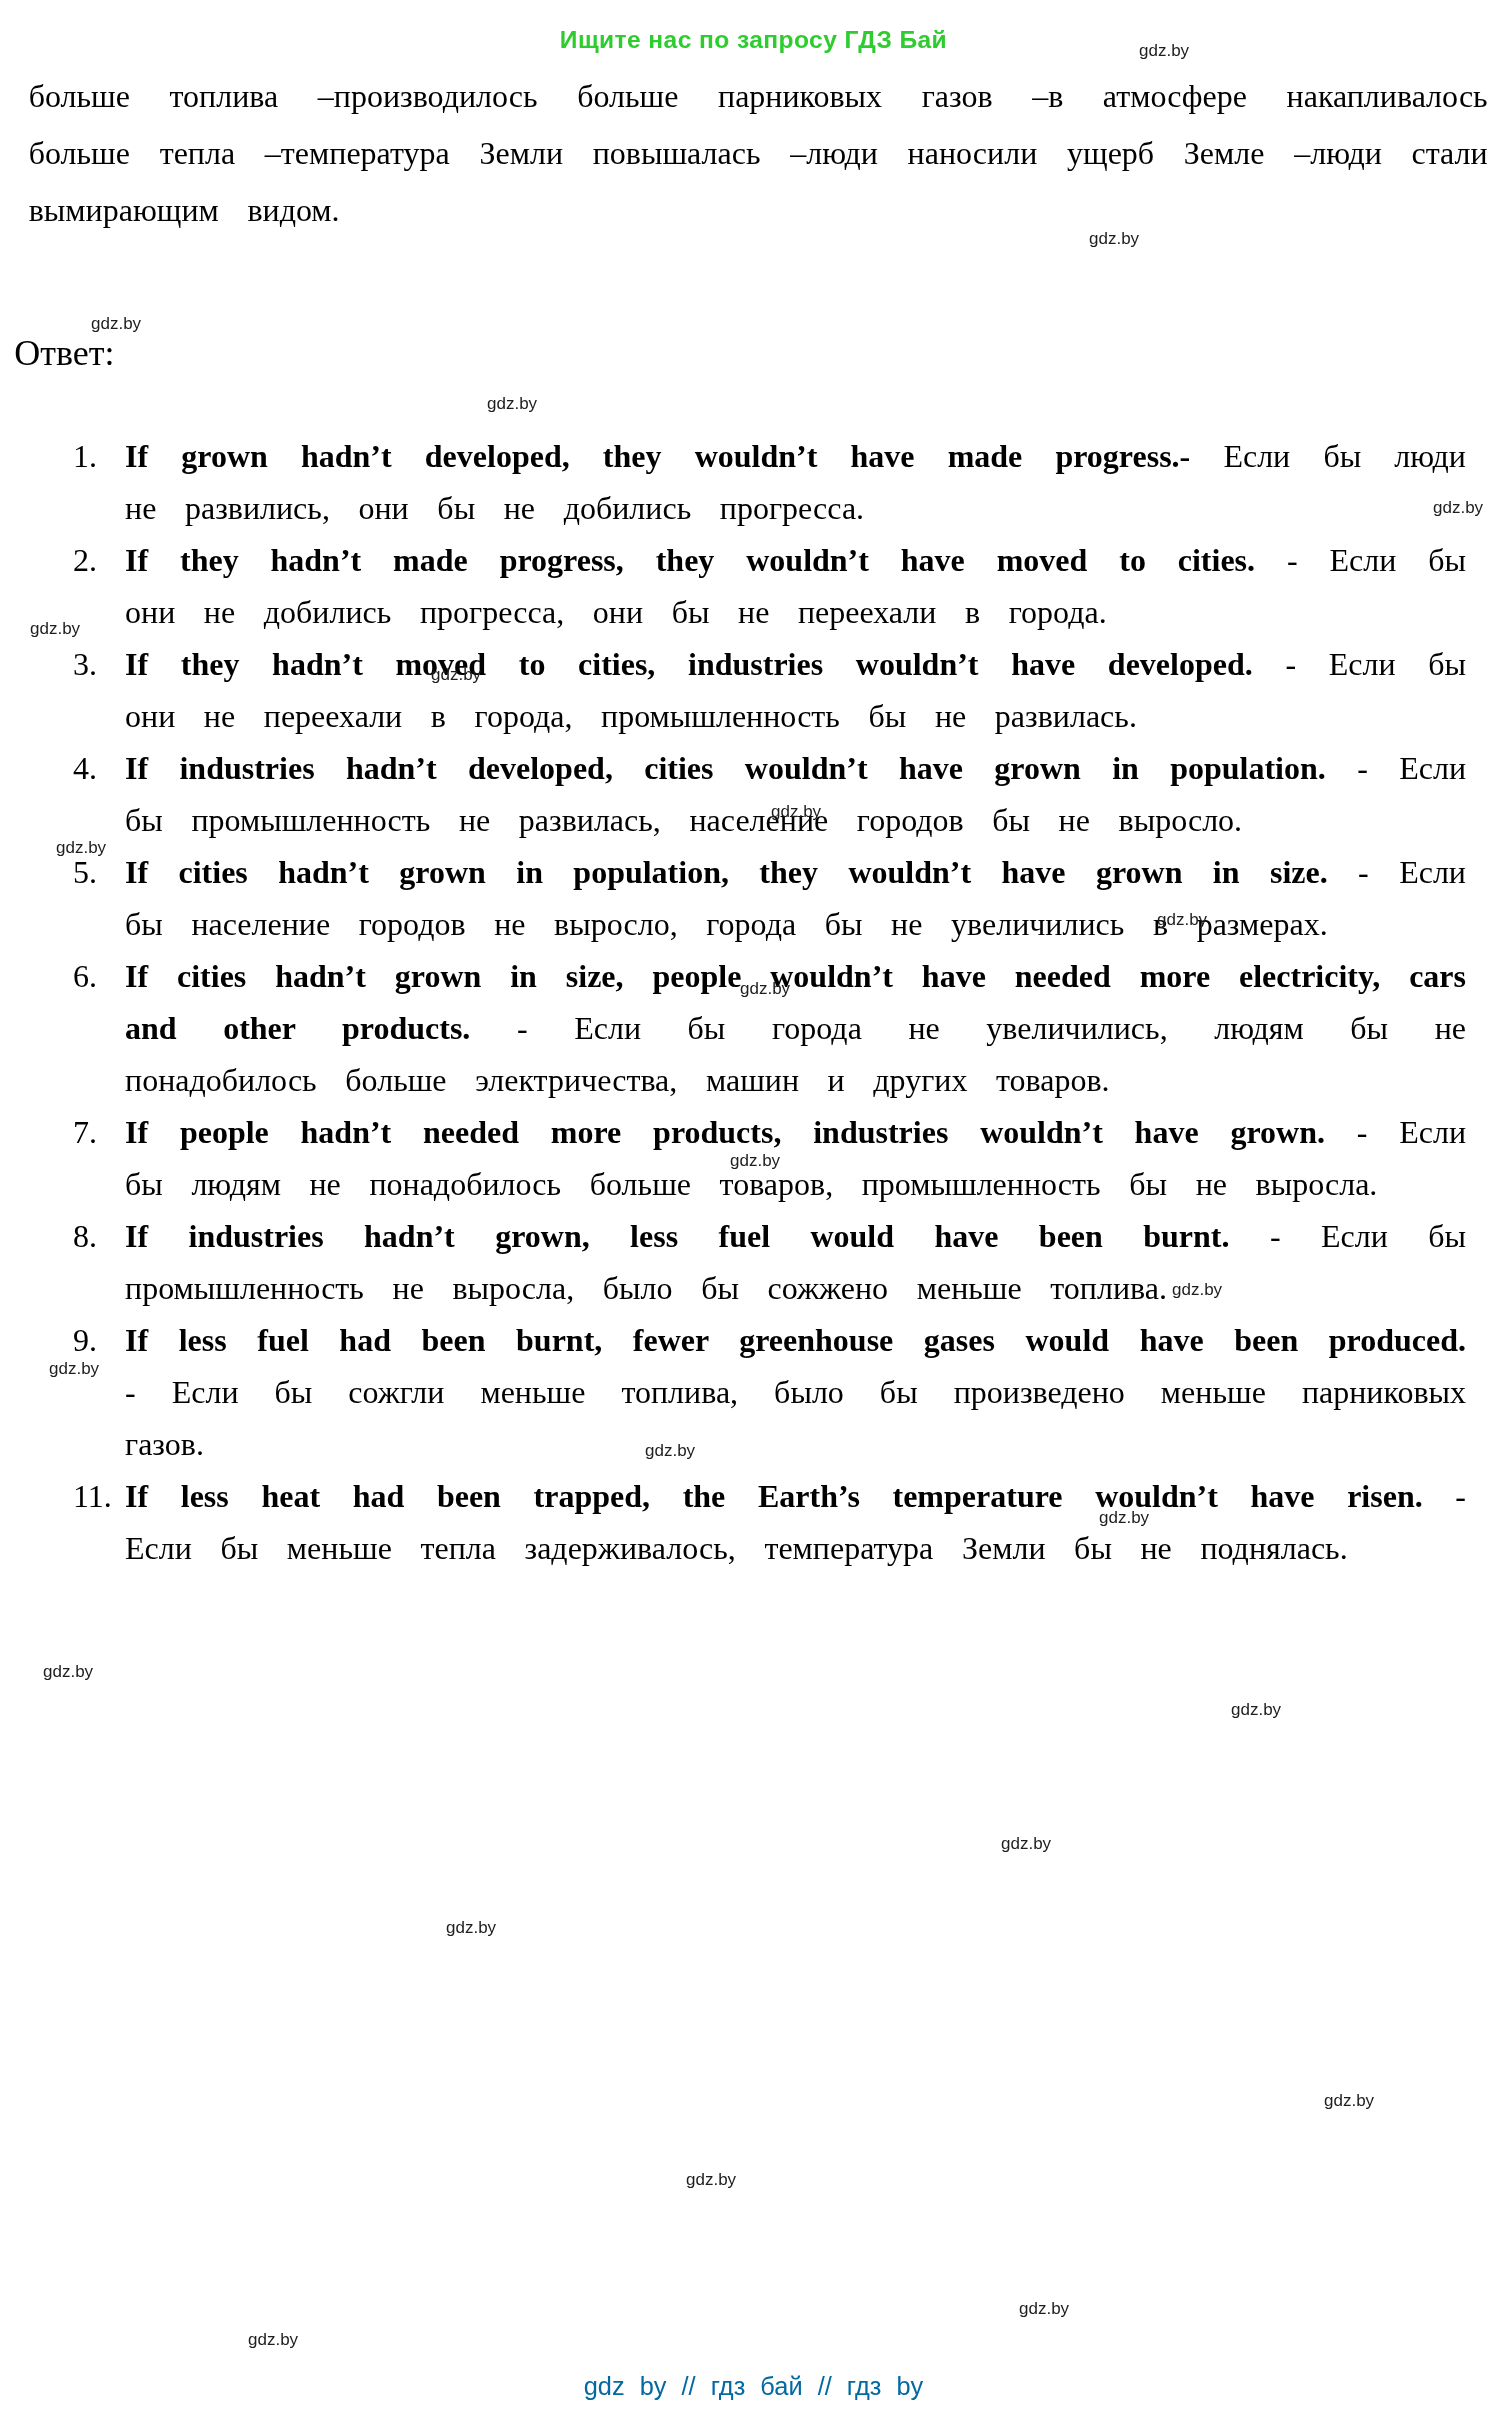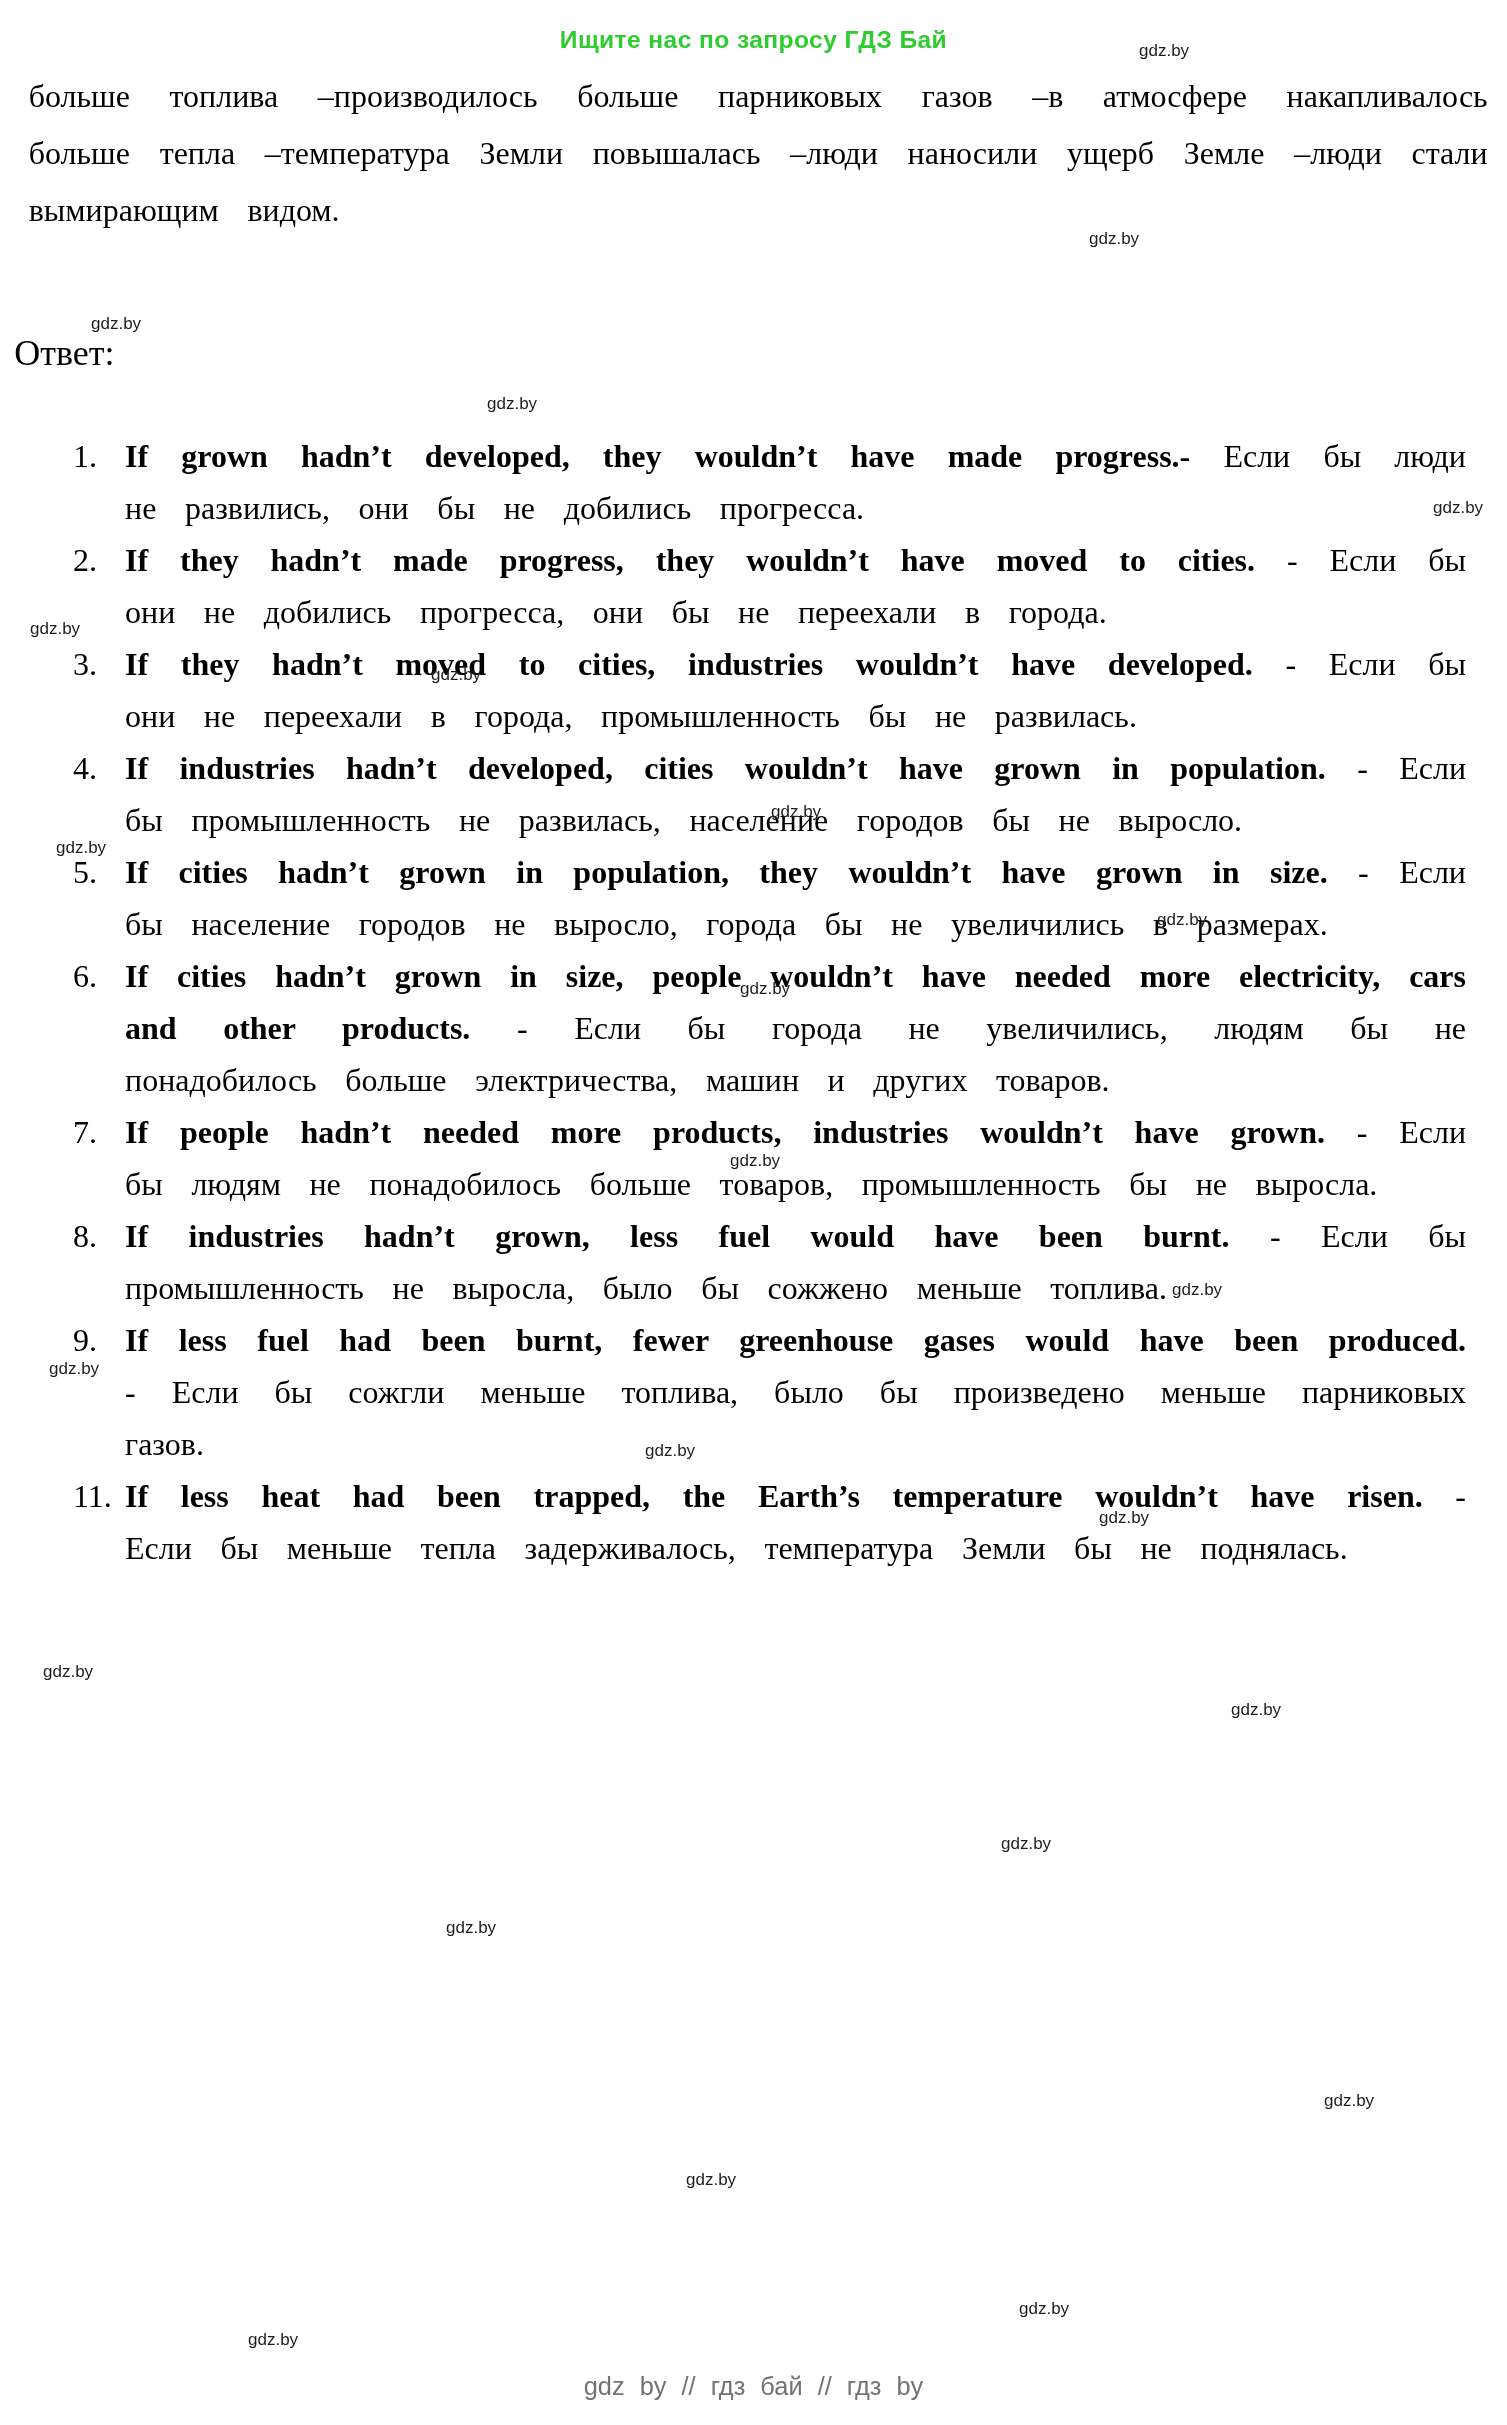--- a/index.html
+++ b/index.html
@@ -106,21 +106,21 @@
 
   <li><span class="num">8.</span><span class="en">If industries hadn’t grown, less fuel would have been burnt.</span><span class="ru"> - Если бы промышленность не выросла, было бы сожжено меньше топлива.</span></li>
 
   <li><span class="num">9.</span><span class="en">If less fuel had been burnt, fewer greenhouse gases would have been produced.</span><span class="ru"> - Если бы сожгли меньше топлива, было бы произведено меньше парниковых газов.</span></li>
 
 
   <li><span class="num">11.</span><span class="en">If less heat had been trapped, the Earth’s temperature wouldn’t have risen.</span><span class="ru"> - Если бы меньше тепла задерживалось, температура Земли бы не поднялась.</span></li>
 
 </ol>
 
-  <div class="footer" style="color: #737373;">gdz by // гдз бай // гдз by</div>
+  <div class="footer" style="color: #0369a1;">gdz by // гдз бай // гдз by</div>
 
 <span class="wm" style="left: 1139px; top: 41px; color: rgb(30, 30, 30);">gdz.by</span>
     <span class="wm" style="left: 1089px; top: 229px; color: rgb(30, 30, 30);">gdz.by</span>
     <span class="wm" style="left: 91px; top: 314px; color: rgb(30, 30, 30);">gdz.by</span>
     <span class="wm" style="left: 487px; top: 394px; color: rgb(30, 30, 30);">gdz.by</span>
     <span class="wm" style="left: 1433px; top: 498px; color: rgb(30, 30, 30);">gdz.by</span>
     <span class="wm" style="left: 30px; top: 619px; color: rgb(30, 30, 30);">gdz.by</span>
     <span class="wm" style="left: 431px; top: 665px; color: rgb(30, 30, 30);">gdz.by</span>
     <span class="wm" style="left: 771px; top: 802px; color: rgb(30, 30, 30);">gdz.by</span>
     <span class="wm" style="left: 56px; top: 838px; color: rgb(30, 30, 30);">gdz.by</span>

